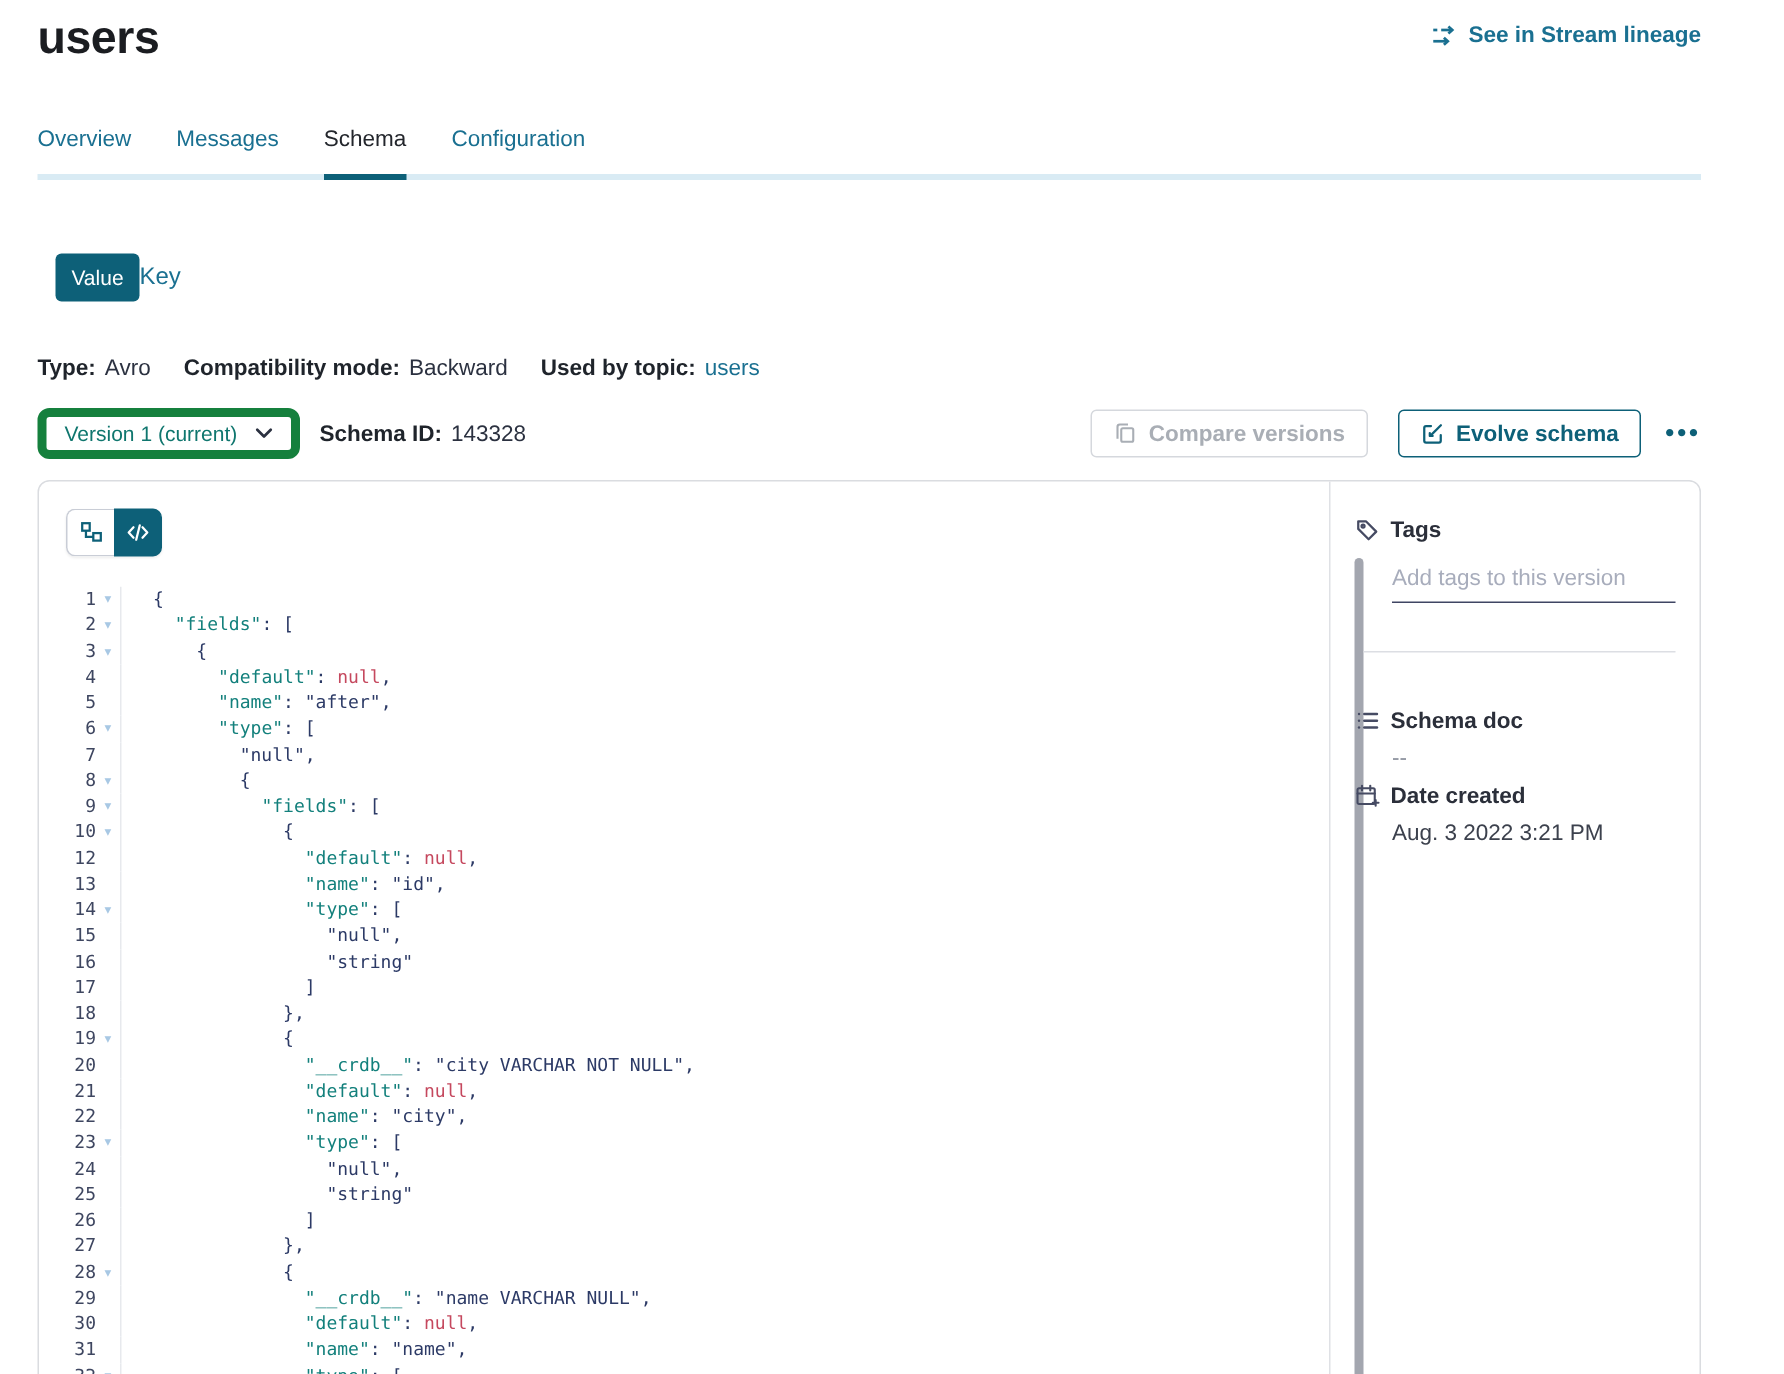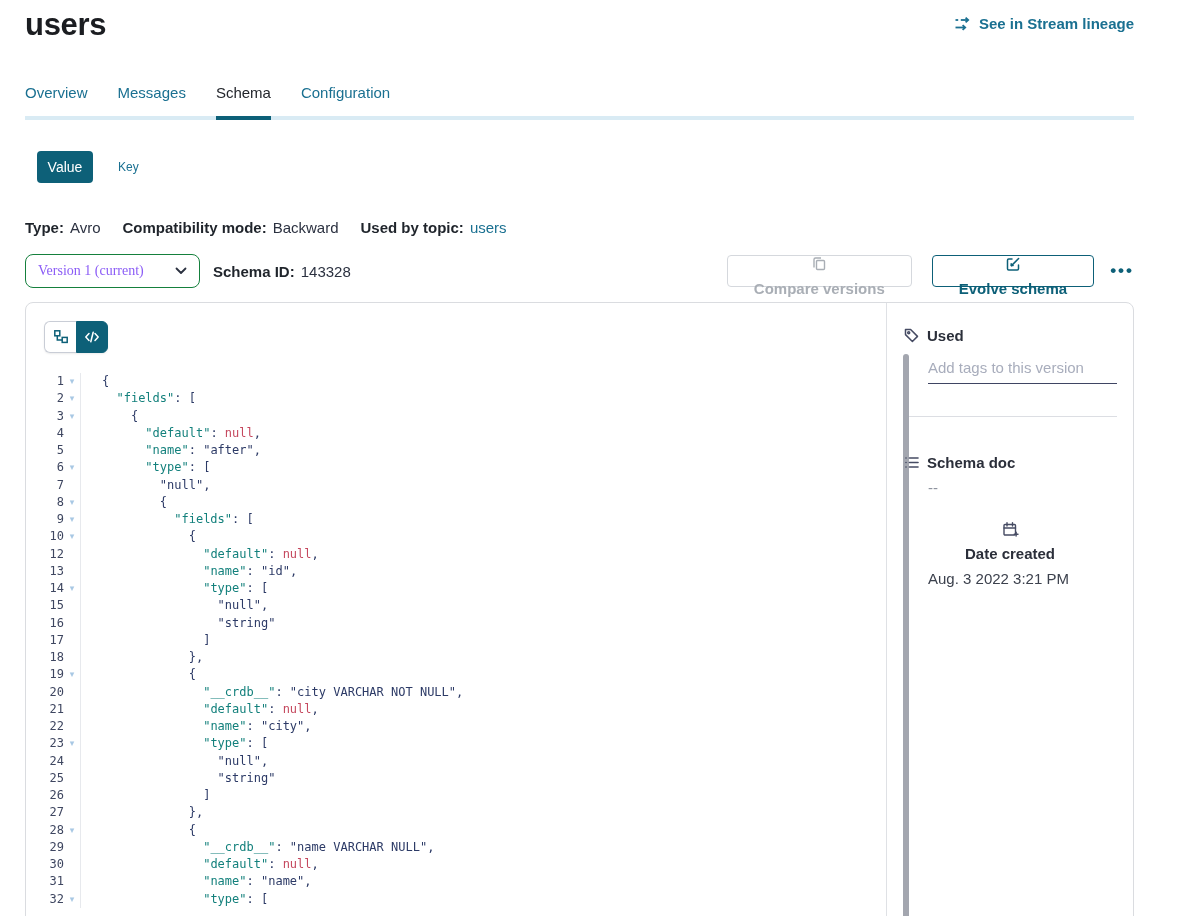--- a/index.html
+++ b/index.html
@@ -11,40 +11,40 @@
   .header h1{margin:0;font-size:31px;line-height:38px;font-weight:700;letter-spacing:-.3px;color:#1B1D21;}
   .lineage{display:flex;align-items:center;gap:7px;margin-top:9px;color:#1A7091;font-size:15px;font-weight:600;cursor:pointer;}
   
   .tabs-wrap{position:relative;margin-top:32px;height:36px;}
   .tabs{display:flex;gap:30px;align-items:center;}
   .tab{background:none;border:none;padding:0 0 14px;font-family:inherit;font-size:15px;font-weight:500;color:#1A7091;cursor:pointer;}
   .tab.active{color:#23262C;}
   .tab-track{position:absolute;left:0;right:0;bottom:0;height:4px;background:#D9EBF4;}
   .tab-indicator{position:absolute;bottom:0;height:4px;background:#0D6078;z-index:1;}
   
-  .vk-row{margin-top:31px;display:flex;align-items:center;gap:25px;padding-left:12px;}
+  .vk-row{margin-top:49px;display:flex;align-items:center;padding-left:12px;}
   .btn-value{width:56px;height:32px;border:none;border-radius:4px;background:#0D6078;color:#fff;
              font-family:inherit;font-size:14px;cursor:pointer;}
-  .btn-key{background:none;border:none;font-family:inherit;font-size:12px;color:#1A7091;cursor:pointer;padding:0;}
+  .btn-key{background:none;border:none;font-family:inherit;font-size:16px;color:#1A7091;cursor:pointer;padding:0;}
   
   .meta{margin-top:36px;display:flex;gap:22px;font-size:15px;align-items:center;}
   .meta .item{display:flex;gap:6px;align-items:center;}
   .meta b{color:#1F242B;font-weight:700;}
   .meta .val{color:#2B3140;}
   .meta .link{color:#1A7091;cursor:pointer;}
   
   .version-bar{margin-top:18px;display:flex;align-items:center;}
-  .select{width:175px;height:34px;box-sizing:border-box;border:1px solid #15803d;border-radius:8px;
+  .select{width:175px;height:34px;box-sizing:border-box;border:6px solid #15803d;border-radius:8px;
           background:#fff;display:flex;align-items:center;justify-content:space-between;
-          padding:0 12px;font-size:14px;color:#8b5cf6;cursor:pointer;font-family:Liberation Serif, serif;}
+          padding:0 12px;font-size:14px;color:#0f766e;cursor:pointer;font-family:Liberation Sans, sans-serif;}
   .schema-id{display:flex;gap:6px;margin-left:13px;font-size:15px;align-items:center;}
   .schema-id b{color:#1F242B;}
   .vb-right{margin-left:auto;display:flex;align-items:center;gap:20px;}
-  .btn{height:32px;display:inline-flex;align-items:center;gap:8px;padding:0 26px;border-radius:4px;
-       font-family:inherit;font-size:15px;font-weight:600;background:#fff;cursor:pointer;flex-direction:column;}
+  .btn{height:32px;display:inline-flex;align-items:center;gap:8px;padding:0 14px;border-radius:4px;
+       font-family:inherit;font-size:15px;font-weight:600;background:#fff;cursor:pointer;}
   .btn-compare{border:1px solid #D5D8DD;color:#A9AEB5;cursor:default;}
   .btn-evolve{border:1px solid #0D6078;color:#0D6078;}
   .btn-more{background:none;border:none;color:#0D6078;font-size:17px;font-weight:700;letter-spacing:2px;
             padding:0 0 0 0;margin-left:-4px;cursor:pointer;line-height:32px;}
   
   .panel{margin-top:14px;height:660px;border:1px solid #DADCE0;border-radius:8px;position:relative;background:#fff;box-sizing:border-box;}
   .view-toggle{position:absolute;left:18px;top:18px;display:inline-flex;border-radius:6px;
                box-shadow:0 1px 2px rgba(0,0,0,.08);}
   .vt-btn{width:32px;height:32px;display:flex;align-items:center;justify-content:center;cursor:pointer;box-sizing:border-box;}
   .vt-tree{background:#fff;border:1px solid #C9CDD6;border-right:none;border-radius:6px 0 0 6px;color:#0D6078;}
@@ -61,21 +61,21 @@
   .sidebar{position:absolute;right:0;top:0;bottom:0;width:247px;box-sizing:border-box;
            border-left:1px solid #DFE1E5;padding:24px 16px 0;}
   .side-head{display:flex;align-items:center;gap:7px;font-size:15px;font-weight:700;color:#2B2F3A;}
   .side-head svg{flex:none;color:#464B63;}
   .tags-input{display:block;margin:15px 0 0 25px;width:189px;border:none;outline:none;background:transparent;
               border-bottom:1px solid #3F4563;font-family:inherit;font-size:15px;color:#2B3140;padding:0 0 7px;}
   .tags-input::placeholder{color:#A8ADBC;}
   .side-divider{height:1px;background:#DCDEE3;margin:32px 0 0 6px;}
   .side-val{margin:8px 0 0 25px;font-size:15px;color:#3C414D;}
   .side-val.dim{color:#8E939F;}
-  .mt37{margin-top:37px;} .mt24{margin-top:25px;flex-direction:column;}
+  .mt37{margin-top:37px;} .mt24{margin-top:8px;}
 </style>
 </head>
 <body>
 
 <div class="page">
 
   <div class="header">
     <h1>users</h1>
     <a class="lineage">
       <span style="display:flex;">
@@ -341,21 +341,21 @@
 
     <aside class="sidebar">
 
       <div class="side-head">
         <span style="display:flex;">
           <svg width="17" height="17" viewBox="0 0 17 17" fill="none" stroke="currentColor" stroke-width="1.5" stroke-linejoin="round">
             <path d="M2.5 2.5h5.1l6.9 6.9-5.1 5.1-6.9-6.9V2.5z"></path>
             <circle cx="5.7" cy="5.7" r="1"></circle>
           </svg>
         </span>
-        <span>Used</span>
+        <span>Tags</span>
       </div>
       <input class="tags-input" type="text" placeholder="Add tags to this version" style="">
 
       <div class="side-divider"></div>
 
       <div class="side-head mt37">
         <span style="display:flex;">
           <svg width="17" height="17" viewBox="0 0 17 17" fill="none" stroke="currentColor" stroke-width="1.6" stroke-linecap="round">
             <circle cx="3" cy="4" r="0.8" fill="currentColor" stroke="none"></circle>
             <circle cx="3" cy="8.5" r="0.8" fill="currentColor" stroke="none"></circle>

